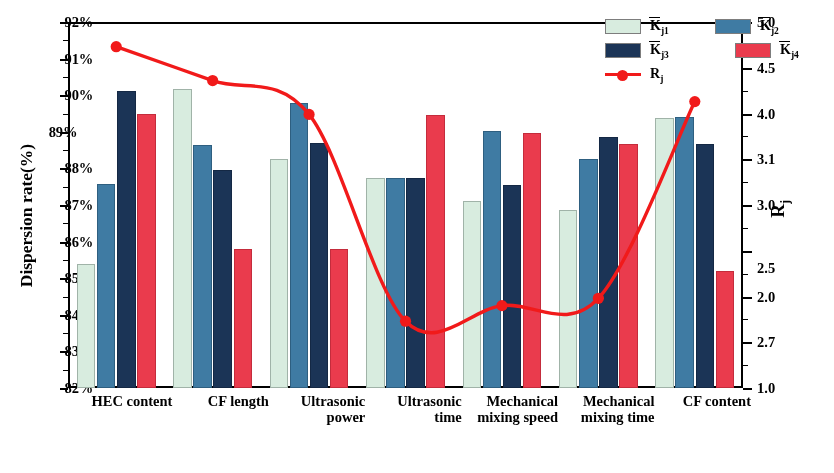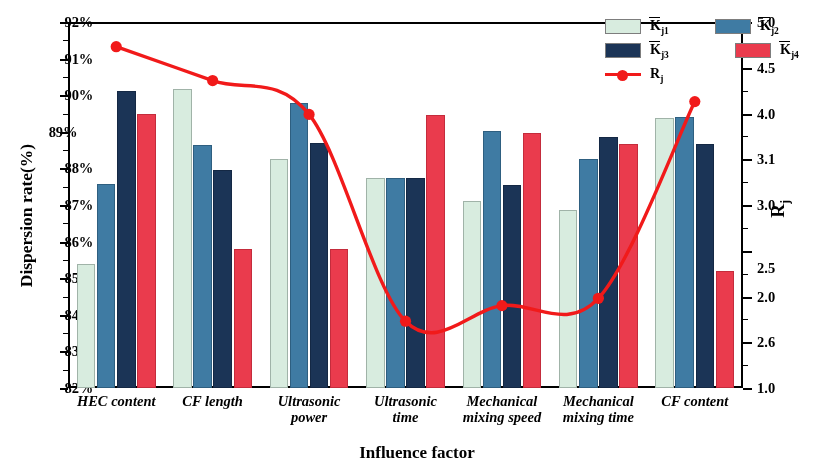--- a/index.html
+++ b/index.html
@@ -41,22 +41,22 @@
   }
   #ylabel-right sub{font-size:12px;}
 
   #xlabel{
     position:absolute; left:0; top:443px; width:834px; text-align:center;
     font-size:17px; font-weight:bold;
   }
 
   
   .catlabel{
-    position:absolute; top:393px; text-align:center;
-    font-size:14.5px; font-weight:bold; line-height:1.12;font-style:italic;
+    position:absolute; top:393px; text-align:right;
+    font-size:14.5px; font-weight:bold; line-height:1.12;
   }
 
   
   .bar{position:absolute;box-sizing:border-box;border:1px solid #9a9a9a;}
   .bar.k1{background:#d8ecdf;border-color:#a0b3a8;}
   .bar.k2{background:#3f7ba3;border-color:#2e5f80;}
   .bar.k3{background:#1b3456;border-color:#142844;}
   .bar.k4{background:#ea3b4d;border-color:#c42c3c;}
 
   
@@ -91,21 +91,20 @@
 <body>
 
 <div id="root">
 
   <div id="ylabel-left">Dispersion rate(%)</div>
 
   <div id="ylabel-right">
     <span>R</span><sub>j</sub>
   </div>
 
-  <div id="xlabel">Influence factor</div>
 
   <div id="plot"></div>
 
   <div id="dyn">
       <div class="ytick-l" style="top: 388px;">82%</div>
       <div class="tick-l" style="top: 388px;"></div>
       <div class="tick-l minor" style="top: 369.7px;"></div>
       <div class="ytick-l" style="top: 351.4px;">83%</div>
       <div class="tick-l" style="top: 351.4px;"></div>
       <div class="tick-l minor" style="top: 333.1px;"></div>
@@ -131,21 +130,21 @@
       <div class="tick-l" style="top: 95.2px;"></div>
       <div class="tick-l minor" style="top: 76.9px;"></div>
       <div class="ytick-l" style="top: 58.6px;">91%</div>
       <div class="tick-l" style="top: 58.6px;"></div>
       <div class="tick-l minor" style="top: 40.3px;"></div>
       <div class="ytick-l" style="top: 22px;">92%</div>
       <div class="tick-l" style="top: 22px;"></div>
       <div class="ytick-r" style="top: 388px;">1.0</div>
       <div class="tick-r" style="top: 388px;"></div>
       <div class="tick-r minor" style="top: 365.125px;"></div>
-      <div class="ytick-r" style="top: 342.25px;">2.6</div>
+      <div class="ytick-r" style="top: 342.25px;">2.7</div>
       <div class="tick-r" style="top: 342.25px;"></div>
       <div class="tick-r minor" style="top: 319.375px;"></div>
       <div class="ytick-r" style="top: 296.5px;">2.0</div>
       <div class="tick-r" style="top: 296.5px;"></div>
       <div class="tick-r minor" style="top: 273.625px;"></div>
       <div class="ytick-r" style="top: 268px;">2.5</div>
       <div class="tick-r" style="top: 250.75px;"></div>
       <div class="tick-r minor" style="top: 227.875px;"></div>
       <div class="ytick-r" style="top: 205px;">3.0</div>
       <div class="tick-r" style="top: 205px;"></div>

